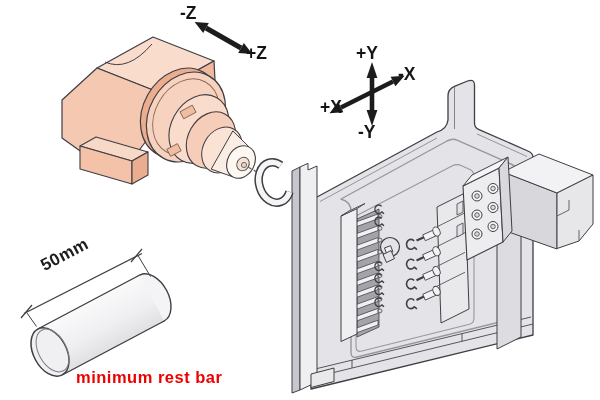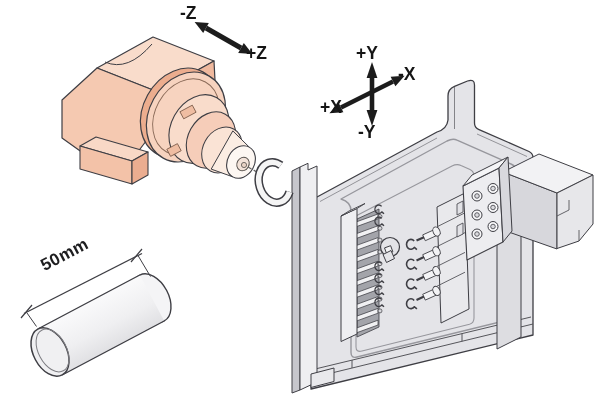--- a/index.html
+++ b/index.html
@@ -207,14 +207,15 @@
   </g>
 </svg>
 
 <div class="axis-lbl" style="left:180px;top:5px">-Z</div>
 <div class="axis-lbl" style="left:246px;top:45px">+Z</div>
 <div class="axis-lbl" style="left:356px;top:45px">+Y</div>
 <div class="axis-lbl" style="left:398px;top:66px">-X</div>
 <div class="axis-lbl" style="left:320px;top:99px">+X</div>
 <div class="axis-lbl" style="left:358px;top:124px">-Y</div>
 <div class="dim-lbl" style="left:42px;top:258px;transform:rotate(-28deg)">50mm</div>
+<div class="caption" style="left:76px;top:369px">minimum rest bar</div>
 
 </div>
 
 </body></html>

